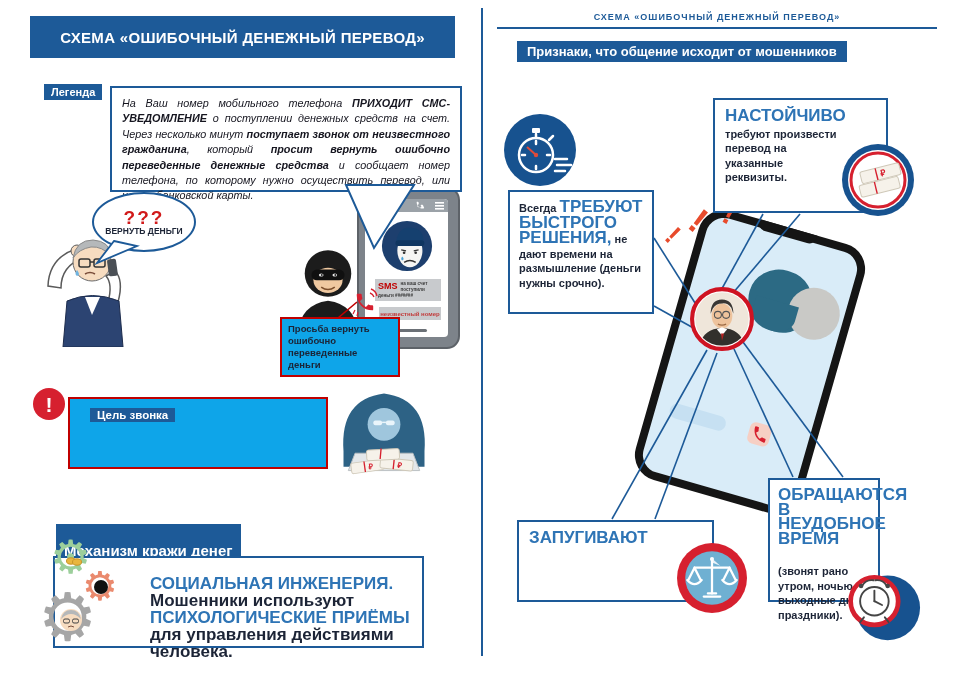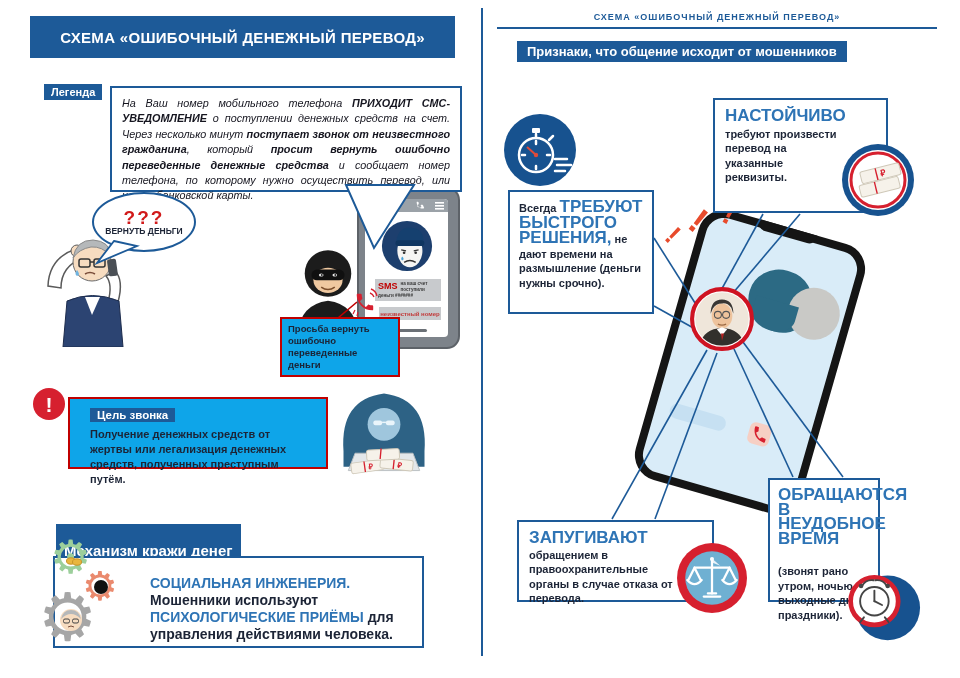--- a/index.html
+++ b/index.html
@@ -132,21 +132,20 @@
 </div>
 
 <div class="abs" style="left:33px;top:388px;width:32px;height:32px;border-radius:50%;background:#d6202f;display:flex;align-items:center;justify-content:center;z-index:3">
   <span style="color:#fff;font-weight:bold;font-size:21px;line-height:21px">!</span>
 </div>
 
 <div class="abs boxred" style="left:68px;top:397px;width:260px;height:72px;padding:6px 0 0 20px;box-sizing:border-box;border-width:2.5px;z-index:2">
   <span class="bluebar" style="display:inline-block;padding:1px 7px;font-size:11.5px">
     <span>Цель звонка</span>
   </span>
-  <div style="margin-top:4px;width:225px;font-size:11px;font-weight:bold;line-height:15px">Получение денежных средств от жертвы или легализация денежных средств, полученных преступным путём.</div>
 </div>
 
 <div class="abs" style="left:330px;top:378px;z-index:1">
   <svg width="108" height="108" viewBox="0 0 112 112">
     <path d="M14 76 Q10 22 56 16 Q102 22 98 76 L98 92 L14 92 Z" fill="#2d6285"></path>
     <circle cx="56" cy="48" r="17" fill="#9fc6dd"></circle>
     <rect x="45" y="44" width="9" height="5" rx="2" fill="#eaf5fb"></rect>
       <rect x="58" y="44" width="9" height="5" rx="2" fill="#eaf5fb"></rect>
     <line x1="54" y1="46" x2="58" y2="46" stroke="#eaf5fb" stroke-width="1.5"></line>
     <path d="M26 78 L86 78 L93 96 L19 96 Z" fill="#e3e7ea" stroke="#b9bec2"></path>
@@ -162,21 +161,21 @@
     </g>
     <rect x="38" y="74" width="34" height="11" rx="2" fill="#f6f2ea" stroke="#cfc8b8" transform="rotate(-3 55 80)"></rect>
     <line x1="53" y1="73" x2="52" y2="84" stroke="#d6202f" stroke-width="1.4"></line>
   </svg>
 </div>
 
 <div class="abs bluebar" style="left:56px;top:524px;padding:18px 8px;font-size:15px">
   <span>Механизм кражи денег</span>
 </div>
 <div class="abs boxblue" style="left:53px;top:556px;width:367px;height:88px;z-index:1"></div>
-<div class="abs" style="left:150px;top:575px;width:262px;font-size:14px;font-weight:bold;line-height:17px;z-index:2">
+<div class="abs" style="left:150px;top:575px;width:262px;font-size:17px;font-weight:bold;line-height:17px;z-index:2">
   <span class="em">СОЦИАЛЬНАЯ ИНЖЕНЕРИЯ.</span><span>  Мошенники используют </span><span class="em">ПСИХОЛОГИЧЕСКИЕ ПРИЁМЫ</span><span> для управления действиями человека.</span>
 </div>
 
 <div class="abs" style="left:50px;top:534px;font-size:46px;line-height:46px;color:#9ccf9b;z-index:3">⚙</div>
 <div class="abs" style="left:66px;top:556px;z-index:3">
   <svg width="16" height="10" viewBox="0 0 16 10">
       <ellipse cx="5" cy="5" rx="4.5" ry="3.2" fill="#e9b63e" stroke="#c7942a"></ellipse>
       <ellipse cx="11" cy="6" rx="4.5" ry="3.2" fill="#e9b63e" stroke="#c7942a"></ellipse>
     </svg>
 </div>
@@ -302,21 +301,20 @@
       <path d="M27 36 q4 2 8 0" fill="none" stroke="#9c6b45" stroke-width="1.2"></path>
       <path d="M9 57 Q13 40 31 40 Q49 40 53 57 Z" fill="#32302c"></path>
       <path d="M26 41 L31 47 L36 41 L31 39 Z" fill="#fff"></path>
       <path d="M30 45 L31 52 L33 45 Z" fill="#b02020"></path>
     </g>
   </svg>
 </div>
 
 <div class="abs callout" style="left:517px;top:520px;width:197px;height:82px;padding:9px 10px;box-sizing:border-box">
   <div class="em" style="margin-bottom:2px">ЗАПУГИВАЮТ</div>
-  <div class="bold" style="width:145px">обращением в правоохранительные органы в случае отказа от перевода.</div>
 </div>
 
 <div class="abs" style="left:677px;top:543px;z-index:5">
   <svg width="70" height="70" viewBox="0 0 68 68">
     <circle cx="34" cy="34" r="34" fill="#d6202f"></circle>
     <circle cx="34" cy="34" r="26" fill="#6fb0d2"></circle>
     <path d="M34 15 l8 7 l-8 -3 Z" fill="#e8f2f8"></path>
     <g stroke="#fff" stroke-width="2.2" fill="none" stroke-linecap="round">
       <line x1="34" y1="17" x2="34" y2="49"></line>
       <line x1="17" y1="24" x2="51" y2="24"></line>

